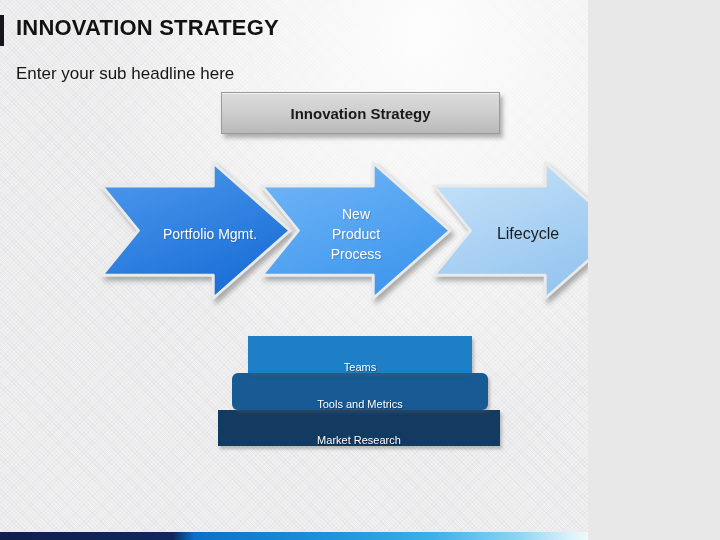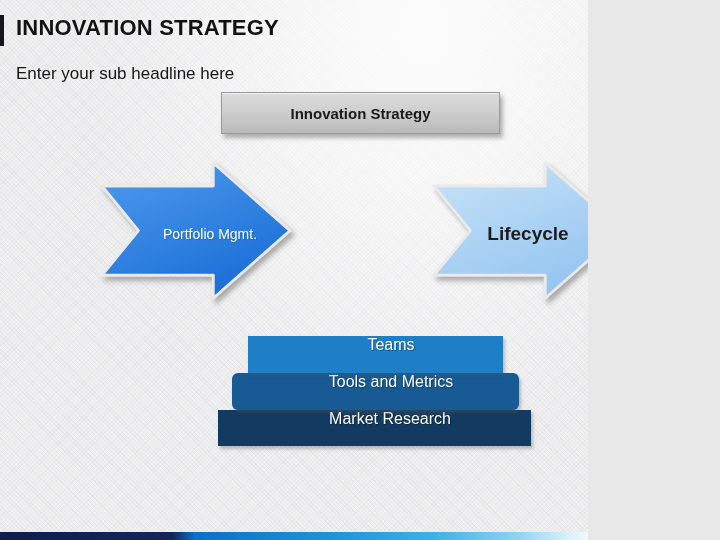--- a/index.html
+++ b/index.html
@@ -43,27 +43,26 @@
   .arrow .arrow-label{
     position:absolute;inset:0;display:flex;flex-direction:column;
     align-items:center;justify-content:center;
     font-size:14px;line-height:20px;text-align:center;
     text-shadow:1px 1px 1px rgba(0,0,0,.18);
   }
   .arrow-1{left:100px;z-index:1;}
   .arrow-2{left:260px;z-index:2;}
   .arrow-3{left:432px;z-index:3;}
   .arrow-1 .arrow-label{transform:translateX(14px);}
-  .arrow-3 .arrow-label{font-weight:700;font-size:19px;text-shadow:none;}
+  .arrow-3 .arrow-label{font-weight:400;font-size:16px;text-shadow:none;}
   .stack-bar{
-    position:absolute;display:flex;align-items:flex-start;justify-content:center;
-    color:#ffffff;font-size:16px;
+    position:absolute;display:flex;align-items:flex-end;justify-content:center;
+    color:#ffffff;font-size:11px;
     text-shadow:1px 1px 1px rgba(0,0,0,.35);
     box-shadow:2px 3px 3px rgba(90,90,90,.35);
-    padding-left:31px;
   }
   .stack-bar-1{left:248px;top:336px;width:224px;height:37px;z-index:3;}
   .stack-bar-2{left:232px;top:373px;width:256px;height:37px;z-index:2;}
   .stack-bar-3{left:218px;top:410px;width:282px;height:36px;z-index:1;}
   .footer-bar{position:absolute;left:0;top:532px;width:720px;height:8px;}
 </style>
 </head>
 <body>
 
 <div class="slide">
@@ -86,20 +85,36 @@
           <stop offset="1" stop-color="#1b6fd6"></stop>
         </linearGradient>
       </defs>
       <polygon points="2,26 118,26 118,2 198,72.5 118,143 118,119 2,119 40,72.5" fill="url(#agrad1)" stroke="#eaeaea" stroke-width="3" stroke-linejoin="round"></polygon>
     </svg>
     <div class="arrow-label" style="color: rgb(255, 255, 255);">
       <span>Portfolio Mgmt.</span>
     </div>
   </div>
 
+  <div class="arrow arrow-2">
+    <svg viewBox="0 0 200 145">
+      <defs>
+        <linearGradient id="agrad2" x1="0" y1="0" x2="0.55" y2="1">
+          <stop offset="0" stop-color="#74b7f6"></stop>
+          <stop offset="1" stop-color="#3f97ee"></stop>
+        </linearGradient>
+      </defs>
+      <polygon points="2,26 118,26 118,2 198,72.5 118,143 118,119 2,119 40,72.5" fill="url(#agrad2)" stroke="#eaeaea" stroke-width="3" stroke-linejoin="round"></polygon>
+    </svg>
+    <div class="arrow-label" style="color: rgb(255, 255, 255);">
+      <span>New</span>
+      <span>Product</span>
+      <span>Process</span>
+    </div>
+  </div>
 
   <div class="arrow arrow-3">
     <svg viewBox="0 0 200 145">
       <defs>
         <linearGradient id="agrad3" x1="0" y1="0" x2="0.55" y2="1">
           <stop offset="0" stop-color="#c9e3f8"></stop>
           <stop offset="1" stop-color="#95c5f0"></stop>
         </linearGradient>
       </defs>
       <polygon points="2,26 118,26 118,2 198,72.5 118,143 118,119 2,119 40,72.5" fill="url(#agrad3)" stroke="#eaeaea" stroke-width="3" stroke-linejoin="round"></polygon>

